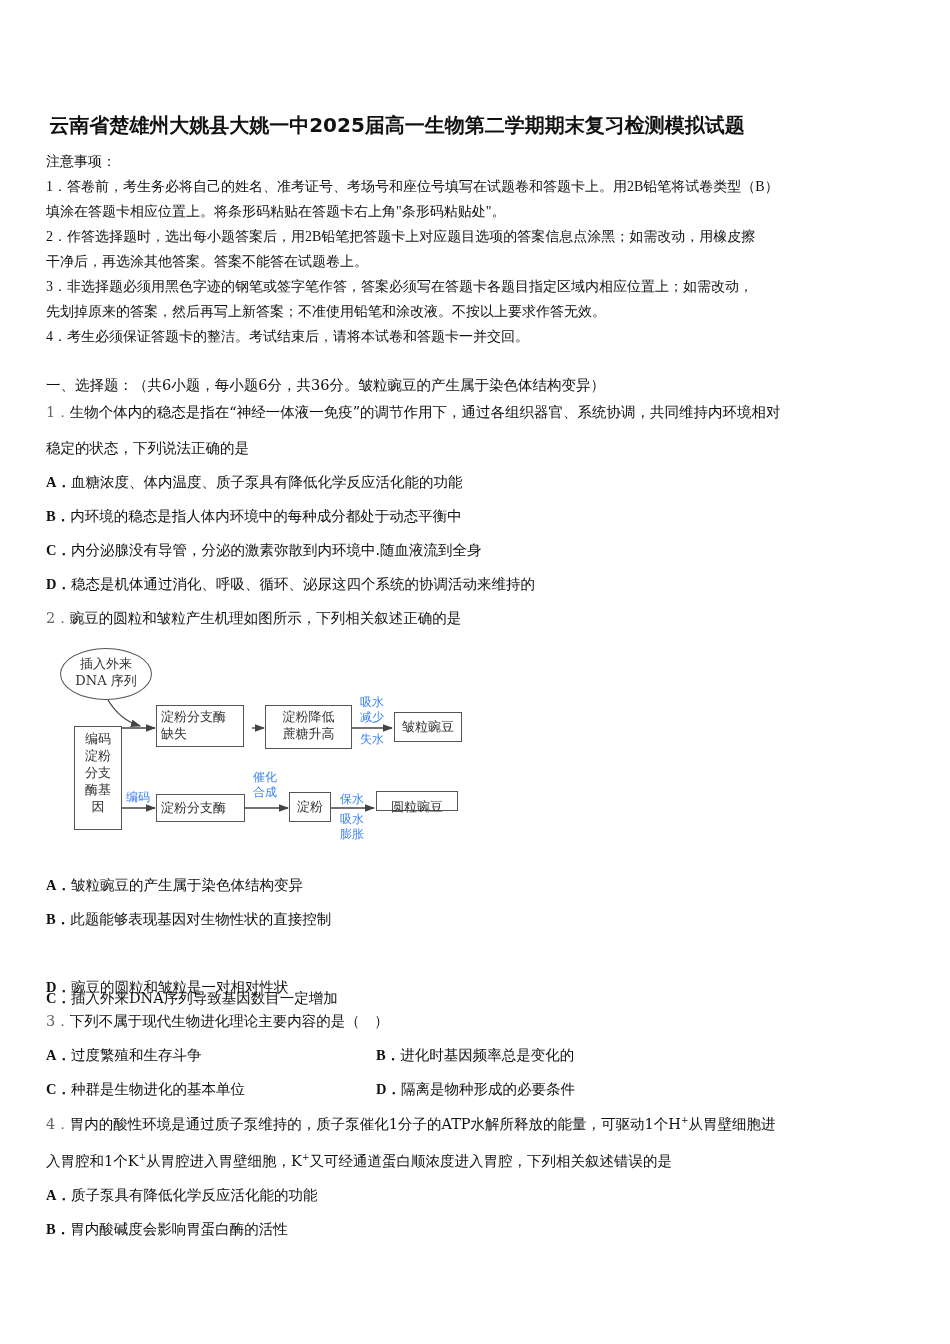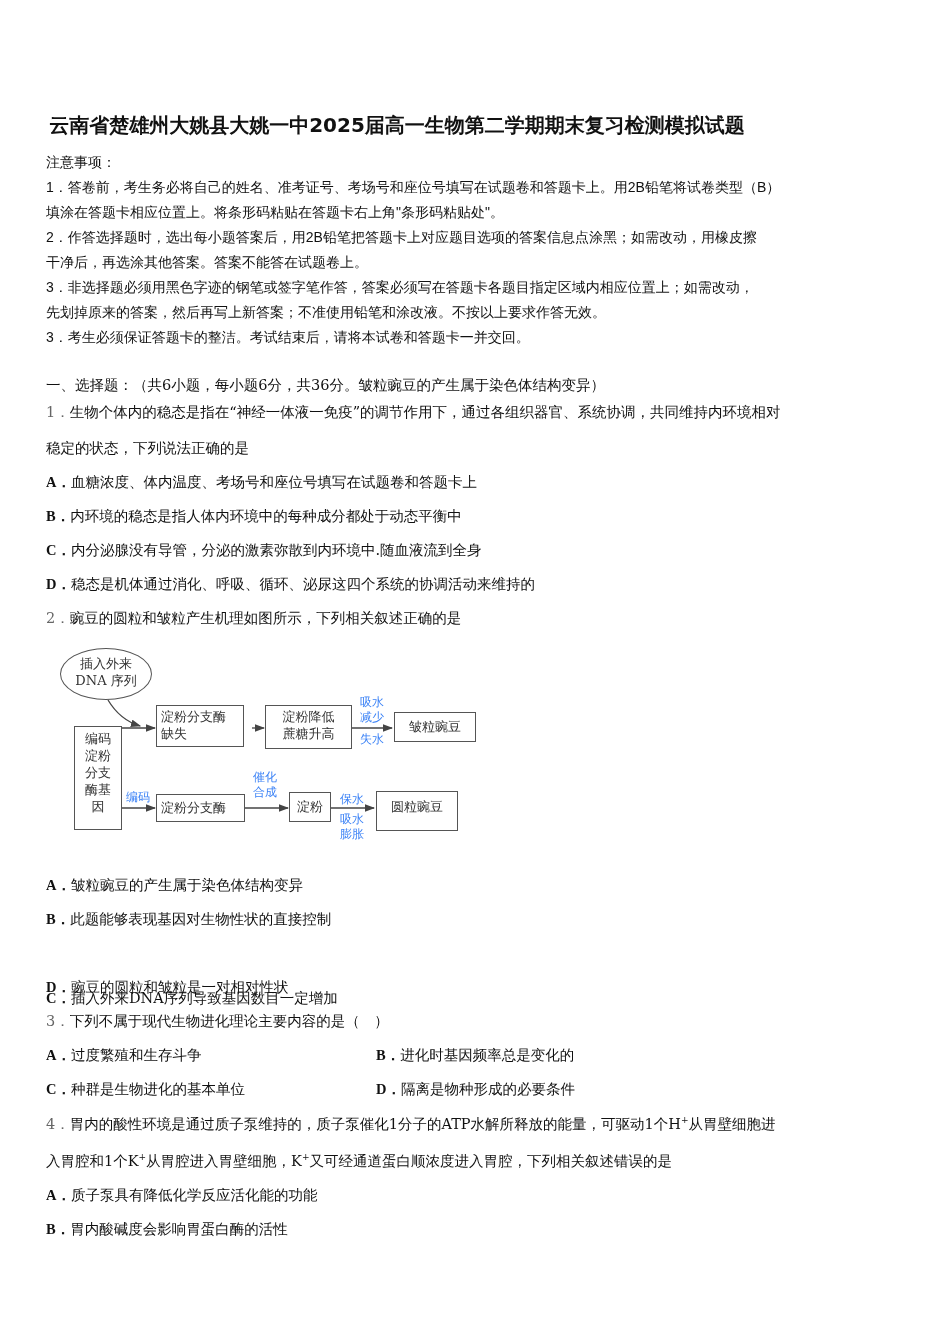--- a/index.html
+++ b/index.html
@@ -10,21 +10,21 @@
   }
   .title {
     position: absolute; left: 0; top: 112px; width: 794px; text-align: center;
     font-family: "DejaVu Sans", "Liberation Sans", sans-serif;
     font-weight: bold; font-size: 20px; letter-spacing: 0px;
   }
   .line {
     position: absolute; left: 46px; font-size: 14.5px; white-space: nowrap;
     line-height: 20px;
   }
-  .notice { font-family: Liberation Sans, sans-serif; font-size: 14px; }
+  .notice { font-family: Liberation Serif, serif; font-size: 14px; }
   .qnum { color: #666; }
   .opt-letter { font-weight: bold; font-family: "Liberation Serif", serif; }
   sup { font-size: 9px; line-height: 0; }
 
   
   .diagram { position: absolute; left: 60px; top: 648px; width: 420px; height: 198px; }
   .diagram .box {
     position: absolute; border: 1.5px solid #555; background: #fff;
     font-size: 13px; color: #333; line-height: 17px;
     box-sizing: border-box; padding: 2px 4px;
@@ -42,29 +42,29 @@
 
 <div class="title">云南省楚雄州大姚县大姚一中2025届高一生物第二学期期末复习检测模拟试题</div>
 
 <div class="line notice" style="top:152px">注意事项：</div>
 <div class="line notice" style="top:177px">1．答卷前，考生务必将自己的姓名、准考证号、考场号和座位号填写在试题卷和答题卡上。用2B铅笔将试卷类型（B）</div>
 <div class="line notice" style="top:202px">填涂在答题卡相应位置上。将条形码粘贴在答题卡右上角"条形码粘贴处"。</div>
 <div class="line notice" style="top:227px">2．作答选择题时，选出每小题答案后，用2B铅笔把答题卡上对应题目选项的答案信息点涂黑；如需改动，用橡皮擦</div>
 <div class="line notice" style="top:252px">干净后，再选涂其他答案。答案不能答在试题卷上。</div>
 <div class="line notice" style="top:277px">3．非选择题必须用黑色字迹的钢笔或签字笔作答，答案必须写在答题卡各题目指定区域内相应位置上；如需改动，</div>
 <div class="line notice" style="top:302px">先划掉原来的答案，然后再写上新答案；不准使用铅笔和涂改液。不按以上要求作答无效。</div>
-<div class="line notice" style="top:327px">3．考生必须保证答题卡的整洁。考试结束后，请将本试卷和答题卡一并交回。</div>
+<div class="line notice" style="top:327px">4．考生必须保证答题卡的整洁。考试结束后，请将本试卷和答题卡一并交回。</div>
 
 <div class="line" style="top:375px">一、选择题：（共6小题，每小题6分，共36分。皱粒豌豆的产生属于染色体结构变异）</div>
 
 <div class="line" style="top:402px">
   <span class="qnum">1．</span><span>生物个体内的稳态是指在“神经一体液一免疫”的调节作用下，通过各组织器官、系统协调，共同维持内环境相对</span>
 </div>
 <div class="line" style="top:438px">稳定的状态，下列说法正确的是</div>
-<div class="line" style="top:472px"><span class="opt-letter">A．</span><span>血糖浓度、体内温度、考场号和座位号填写在试题卷和答题卡上</span></div>
+<div class="line" style="top:472px"><span class="opt-letter">A．</span><span>血糖浓度、体内温度、质子泵具有降低化学反应活化能的功能</span></div>
 <div class="line" style="top:506px"><span class="opt-letter">B．</span><span>内环境的稳态是指人体内环境中的每种成分都处于动态平衡中</span></div>
 <div class="line" style="top:540px"><span class="opt-letter">C．</span><span>内分泌腺没有导管，分泌的激素弥散到内环境中.随血液流到全身</span></div>
 <div class="line" style="top:574px"><span class="opt-letter">D．</span><span>稳态是机体通过消化、呼吸、循环、泌尿这四个系统的协调活动来维持的</span></div>
 
 <div class="line" style="top:608px">
   <span class="qnum">2．</span><span>豌豆的圆粒和皱粒产生机理如图所示，下列相关叙述正确的是</span>
 </div>
 
 <div class="diagram">
   <svg width="420" height="198">
@@ -107,40 +107,40 @@
     <div>淀粉降低</div>
     <div>蔗糖升高</div>
   </div>
 
   <div class="lbl" style="left:300px;top:47px;">
     <div>吸水</div>
     <div>减少</div>
   </div>
   <div class="lbl" style="left:300px;top:84px;">失水</div>
 
-  <div class="box" style="left:334px;top:64px;width:82px;height:30px;text-align:center;padding-top:5px;">皱粒豌豆</div>
+  <div class="box" style="left:334px;top:64px;width:68px;height:30px;text-align:center;padding-top:5px;">皱粒豌豆</div>
 
   <div class="lbl" style="left:66px;top:142px;">编码</div>
 
   <div class="box" style="left:96px;top:146px;width:89px;height:28px;padding-top:4px;">淀粉分支酶</div>
 
   <div class="lbl" style="left:193px;top:122px;">
     <div>催化</div>
     <div>合成</div>
   </div>
 
   <div class="box" style="left:229px;top:144px;width:42px;height:30px;text-align:center;padding-top:5px;">淀粉</div>
 
   <div class="lbl" style="left:280px;top:144px;">保水</div>
   <div class="lbl" style="left:280px;top:164px;">
     <div>吸水</div>
     <div>膨胀</div>
   </div>
 
-  <div class="box" style="left:316px;top:143px;width:82px;height:40px;text-align:center;padding-top:6px;">圆粒豌豆</div>
+  <div class="box" style="left:316px;top:143px;width:82px;height:20px;text-align:center;padding-top:6px;">圆粒豌豆</div>
 </div>
 
 <div class="line" style="top:875px"><span class="opt-letter">A．</span><span>皱粒豌豆的产生属于染色体结构变异</span></div>
 <div class="line" style="top:909px"><span class="opt-letter">B．</span><span>此题能够表现基因对生物性状的直接控制</span></div>
 <div class="line" style="top:988px"><span class="opt-letter">C．</span><span>插入外来DNA序列导致基因数目一定增加</span></div>
 <div class="line" style="top:977px"><span class="opt-letter">D．</span><span>豌豆的圆粒和皱粒是一对相对性状</span></div>
 
 <div class="line" style="top:1011px">
   <span class="qnum">3．</span><span>下列不属于现代生物进化理论主要内容的是（　）</span>
 </div>

